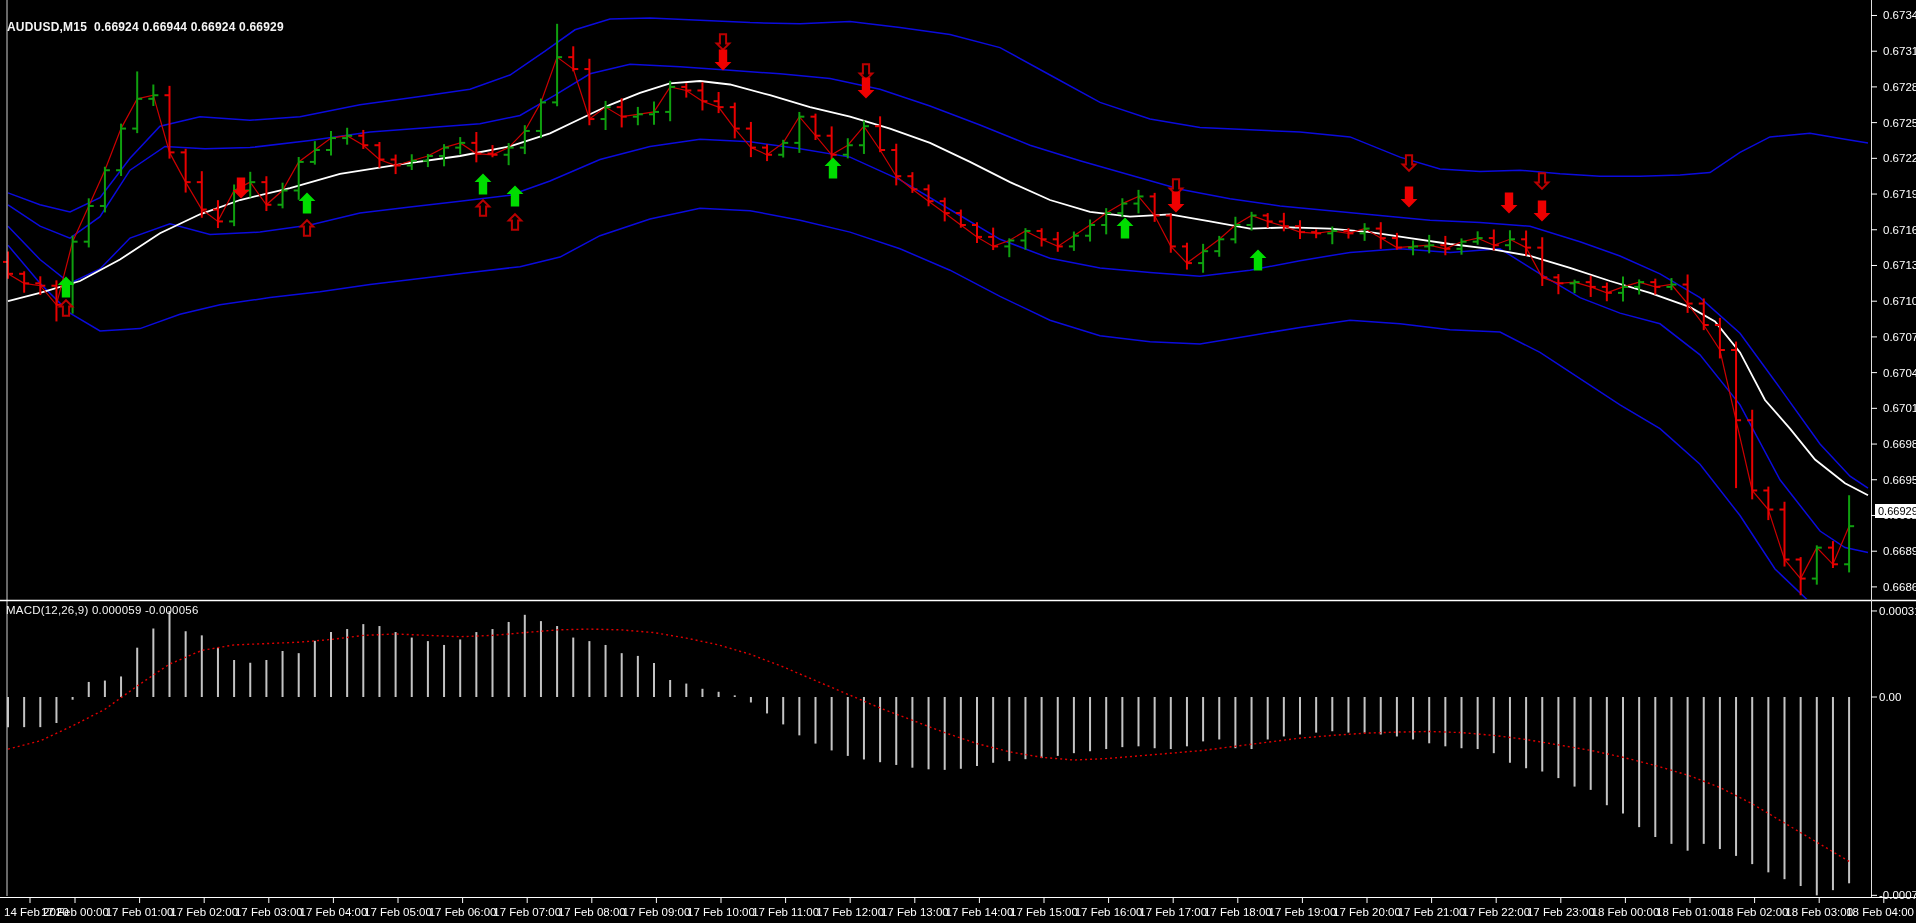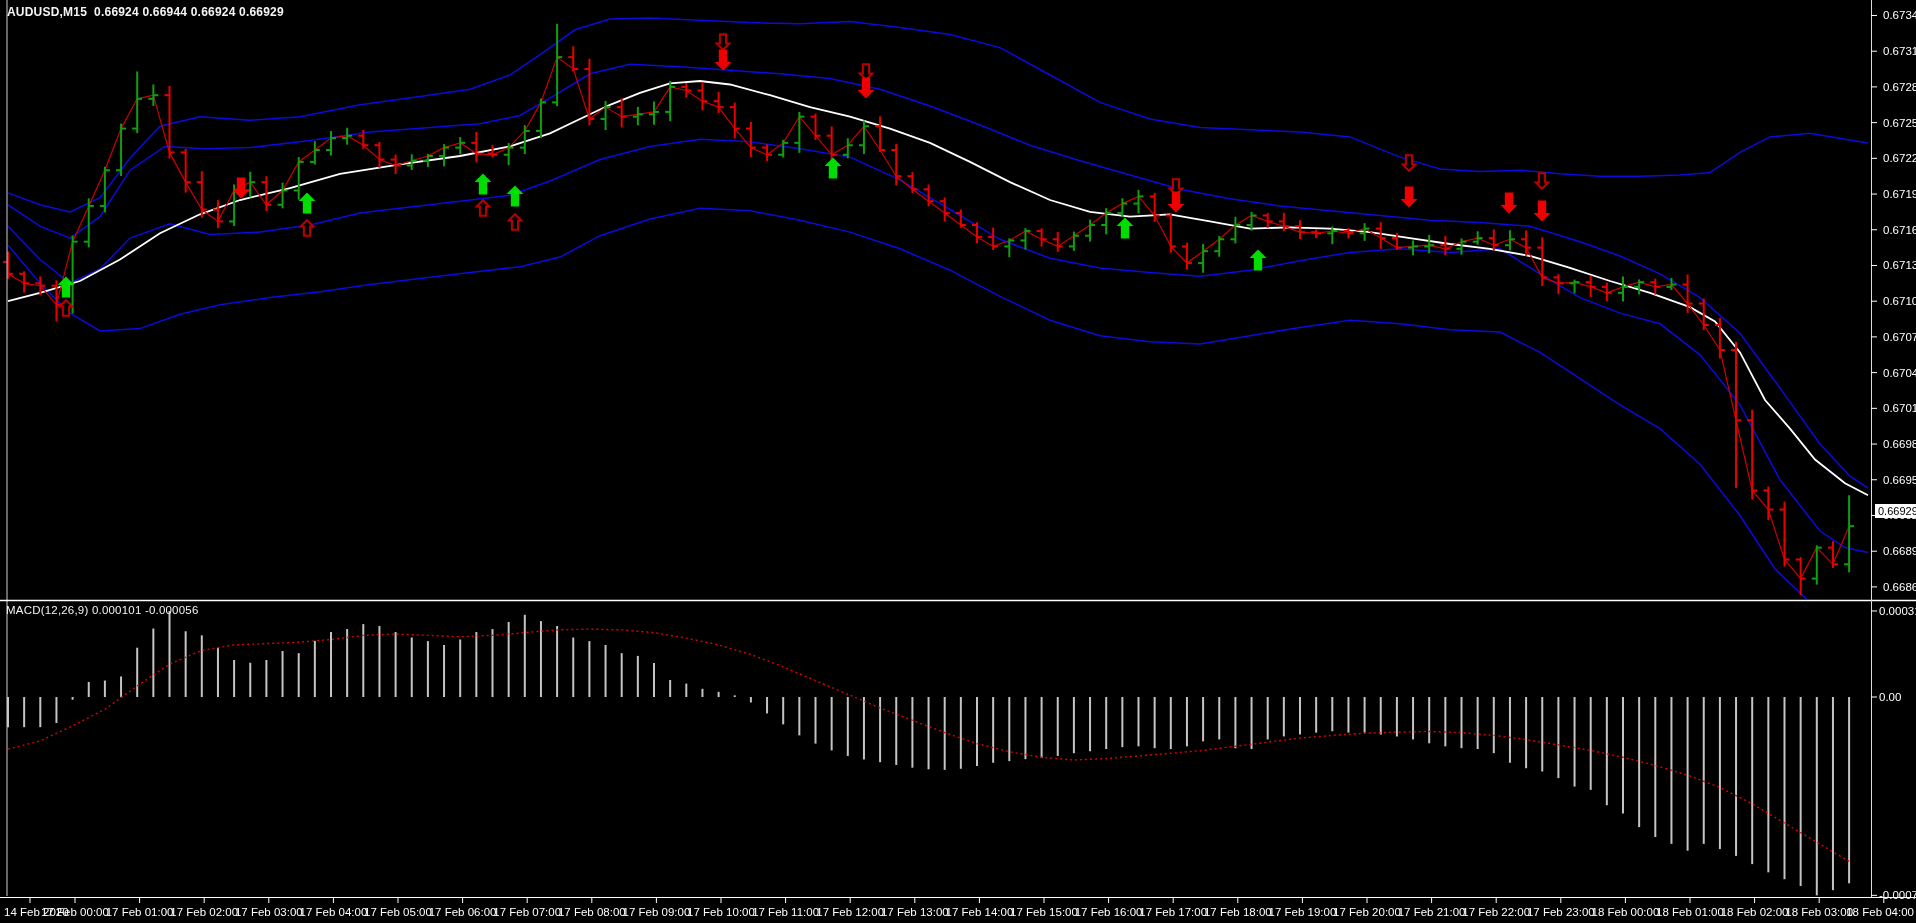--- a/index.html
+++ b/index.html
@@ -1,20 +1,20 @@
 <!DOCTYPE html>
 <html><head>
 <meta charset="utf-8">
 <style>
   html,body{margin:0;padding:0;background:#000;}
   #stage{position:relative;width:1916px;height:923px;background:#000;overflow:hidden;
          font-family:"Liberation Sans",sans-serif;}
   #chart-svg{position:absolute;left:0;top:0;}
   .hud{position:absolute;color:#f4f4f4;font-size:12px;letter-spacing:0.2px;white-space:pre;}
-  #title-bar{left:7px;top:5px;font-weight:700;}
+  #title-bar{left:7px;top:20px;font-weight:700;}
   #macd-label{left:6px;top:604px;font-size:11.5px;font-weight:400;}
   #price-marker{position:absolute;left:1875px;top:504px;width:41px;height:14px;background:#ffffff;
       color:#000;font-size:11px;font-family:"Liberation Sans",sans-serif;text-align:left;
       padding-left:3px;line-height:14px;z-index:5;}
   text{font-family:"Liberation Sans",sans-serif;}
 </style>
 </head>
 <body>
 
 <div id="stage">
@@ -866,16 +866,16 @@
         <text x="1754.6" y="916" fill="#ffffff" font-size="11.5" text-anchor="middle">18 Feb 02:00</text>
         <line x1="1819.1999999999998" y1="897" x2="1819.1999999999998" y2="903" stroke="#ffffff" stroke-width="1"></line>
         <text x="1819.1999999999998" y="916" fill="#ffffff" font-size="11.5" text-anchor="middle">18 Feb 03:00</text>
         <line x1="1883.7999999999997" y1="897" x2="1883.7999999999997" y2="903" stroke="#ffffff" stroke-width="1"></line>
         <text x="1914" y="916" fill="#ffffff" font-size="11.5" text-anchor="end">18 Feb 04:00</text>
       </g>
     </svg>
 
   <div id="title-bar" class="hud"><span>AUDUSD,M15</span>&nbsp;&nbsp;<span>0.66924</span> <span>0.66944</span> <span>0.66924</span> <span>0.66929</span></div>
 
-  <div id="macd-label" class="hud"><span>MACD(12,26,9)</span> <span>0.000101</span> <span>-0.000056</span></div>
+  <div id="macd-label" class="hud"><span>MACD(12,26,9)</span> <span>0.000059</span> <span>-0.000056</span></div>
 
   <div id="price-marker">0.66929</div>
 </div>
 
 </body></html>

